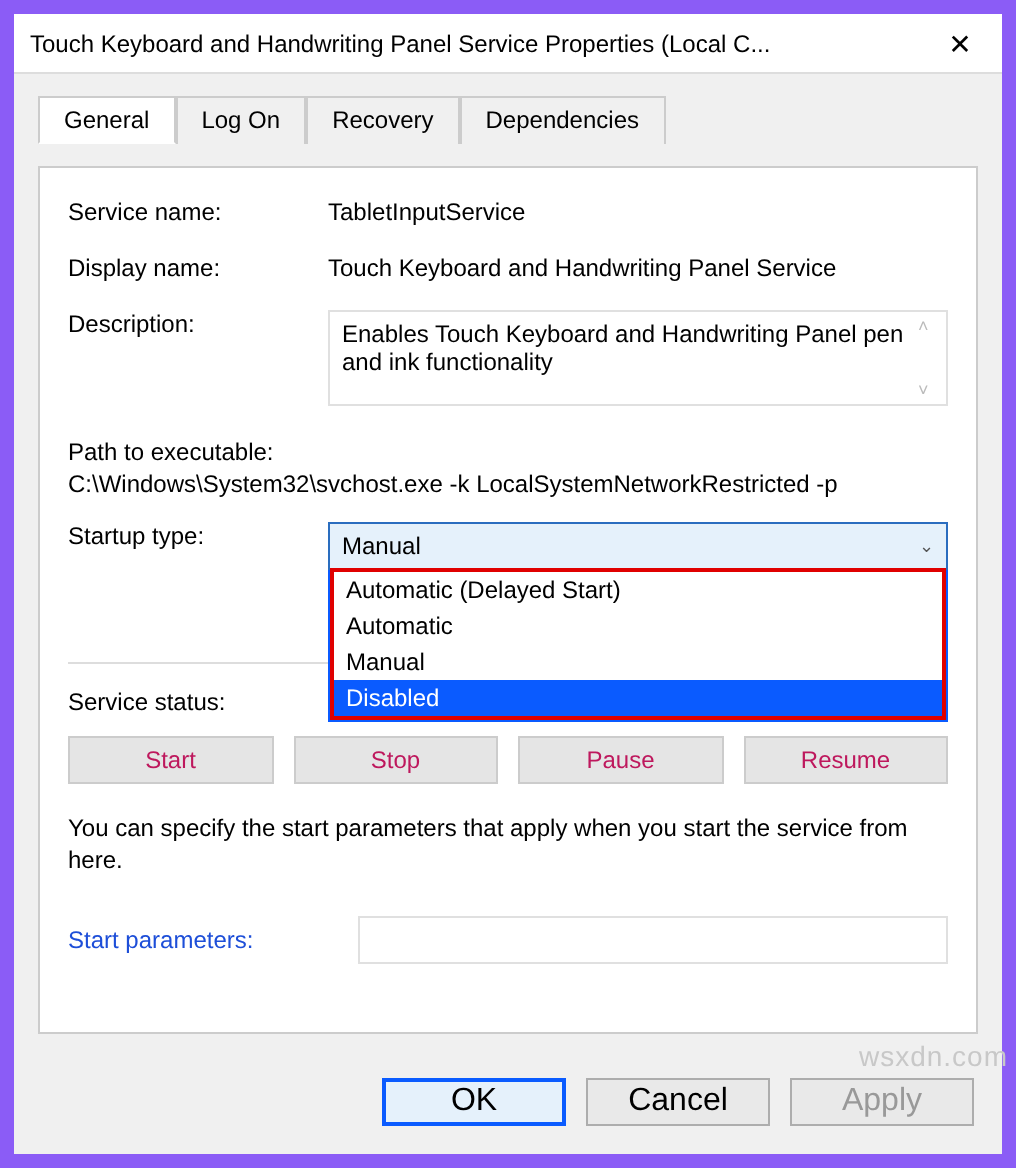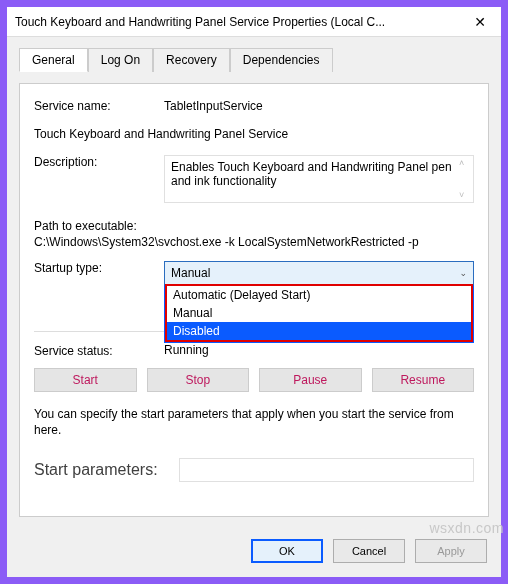--- a/index.html
+++ b/index.html
@@ -26,24 +26,24 @@
 .dropdown-inner { border: 2px solid #e00000; margin: -1px; }
 .dd-item { padding: 2px 6px; font-size: 12px; }
 .dd-item.selected { background: #0a5bff; color: #fff; }
 .hr { border: none; border-top: 1px solid #ddd; margin: 46px 0 12px 0; }
 .status-row { display: flex; align-items: center; margin-bottom: 10px; }
 .status-row .lbl { width: 130px; }
 .btn-row { display: flex; gap: 10px; margin-bottom: 14px; }
 .btn-row button { flex: 1; height: 24px; font-size: 12px; background: #e5e5e5; border: 1px solid #ccc; color: #be185d; }
 .note { font-size: 12px; margin-bottom: 20px; line-height: 1.35; }
 .sp-row { display: flex; align-items: center; }
-.sp-row .lbl { width: 145px; color: #404040; font-size: 16px; }
+.sp-row .lbl { width: 145px; color: #1d4ed8; font-size: 12px; }
 .sp-row input { flex: 1; border: 1px solid #e0e0e0; height: 24px; padding: 2px 6px; background: #fff; }
 .footer { display: flex; justify-content: flex-end; gap: 10px; padding: 10px 14px 14px 14px; }
-.footer button { width: 72px; height: 24px; font-size: 11px; background: #e9e9e9; border: 1px solid #adadad; }
+.footer button { width: 92px; height: 24px; font-size: 16px; background: #e9e9e9; border: 1px solid #adadad; }
 .footer button.primary { border: 2px solid #0a5bff; background: #e5f1fb; }
 .footer button.disabled { color: #999; }
 .watermark { position: absolute; right: 4px; bottom: 48px; font-size: 14px; color: #c8c8c8; letter-spacing: 0.5px; }
 </style>
 </head>
 <body>
 
 <div class="window">
   <div class="titlebar">
     <div class="title">Touch Keyboard and Handwriting Panel Service Properties (Local C...</div>
@@ -56,20 +56,21 @@
     <div class="tab">Recovery</div>
     <div class="tab">Dependencies</div>
   </div>
 
   <div class="panel">
     <div class="row">
       <div class="lbl">Service name:</div>
       <div class="val">TabletInputService</div>
     </div>
     <div class="row">
+      <div class="lbl">Display name:</div>
       <div class="val">Touch Keyboard and Handwriting Panel Service</div>
     </div>
     <div class="row">
       <div class="lbl">Description:</div>
       <div class="desc-box">
         <span>Enables Touch Keyboard and Handwriting Panel pen and ink functionality</span>
         <div class="desc-scroll">
           <span>˄</span>
           <span>˅</span>
         </div>
@@ -84,20 +85,21 @@
     <div class="row" style="margin-bottom:4px;">
       <div class="lbl">Startup type:</div>
       <div class="select-wrap">
         <div class="select-box">
           <span>Manual</span>
           <span class="chev">⌄</span>
         </div>
         <div class="dropdown">
           <div class="dropdown-inner">
             <div class="dd-item">Automatic (Delayed Start)</div>
+            <div class="dd-item">Automatic</div>
             <div class="dd-item">Manual</div>
             <div class="dd-item selected">Disabled</div>
           </div>
         </div>
       </div>
     </div>
 
     <hr class="hr">
 
     <div class="status-row">

